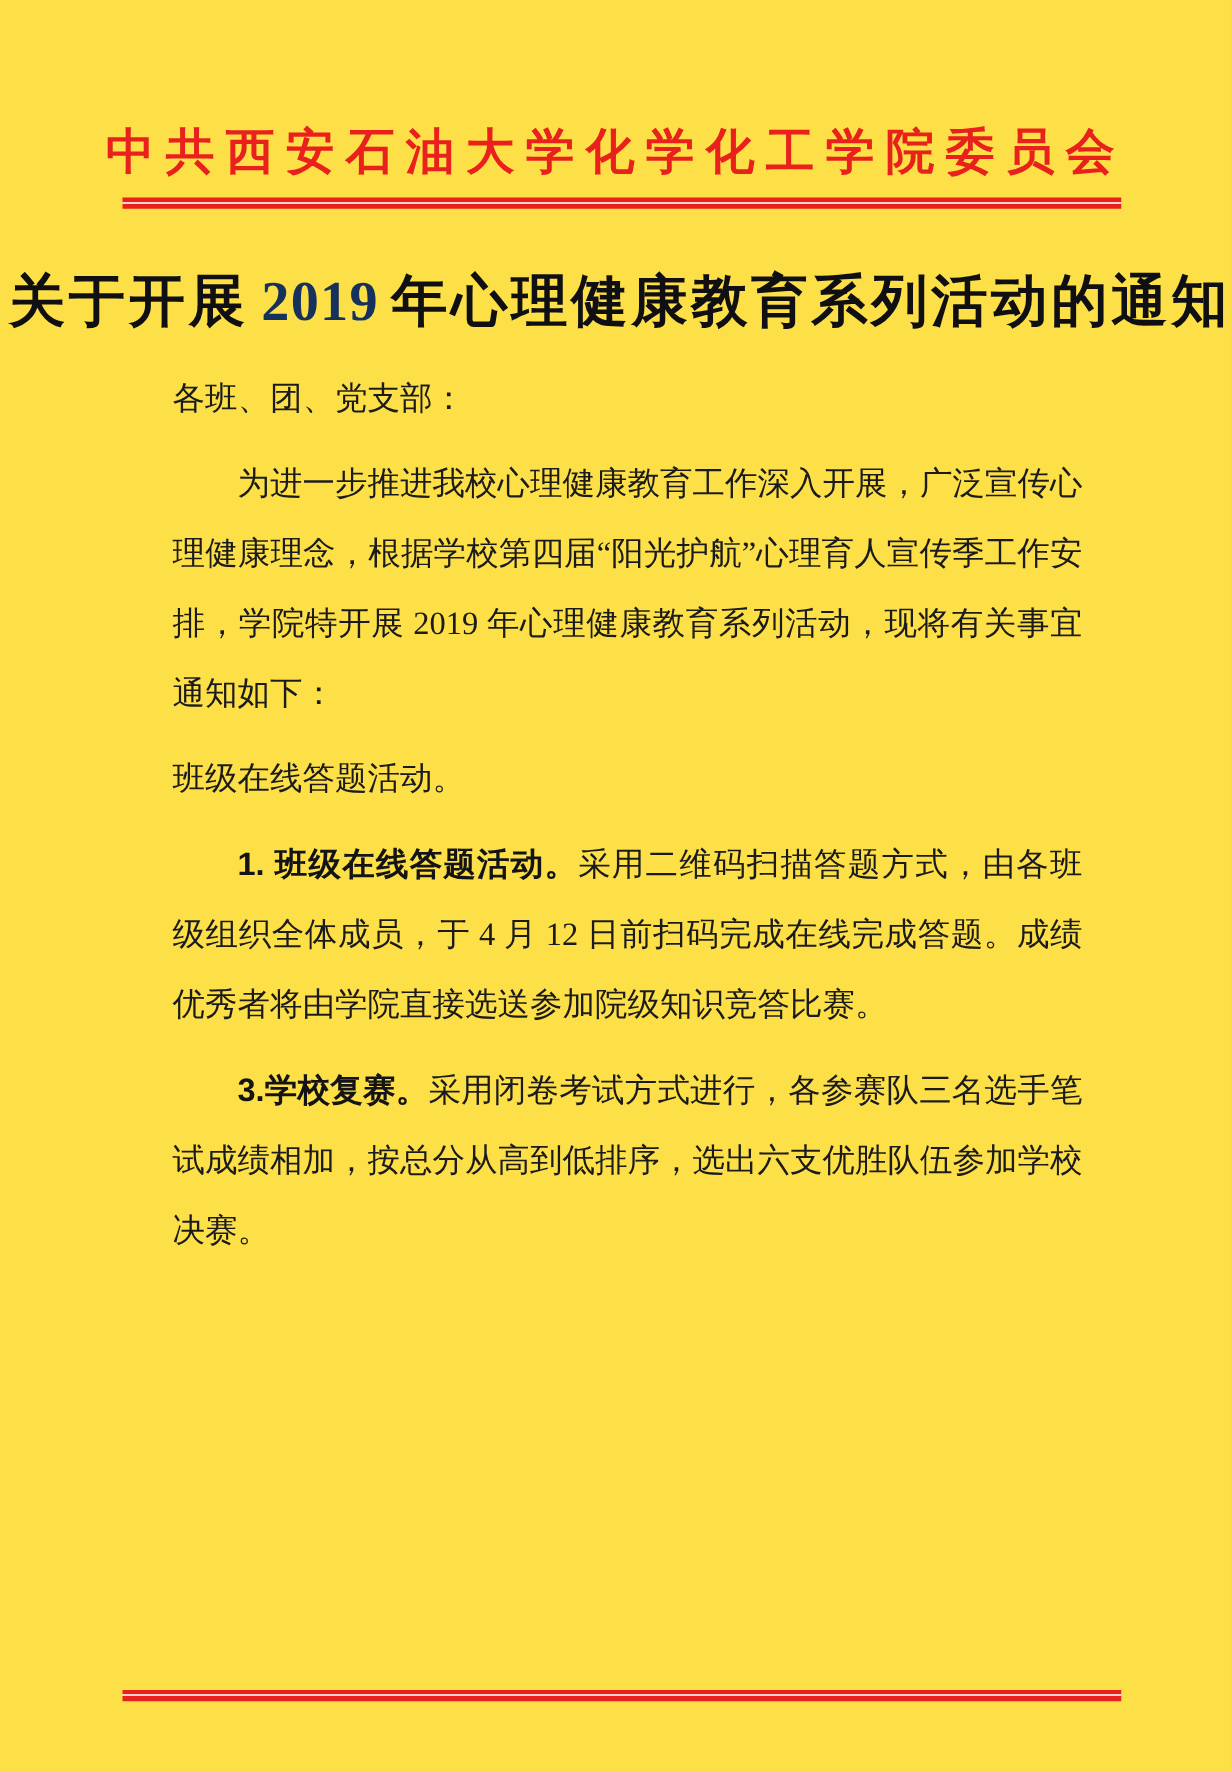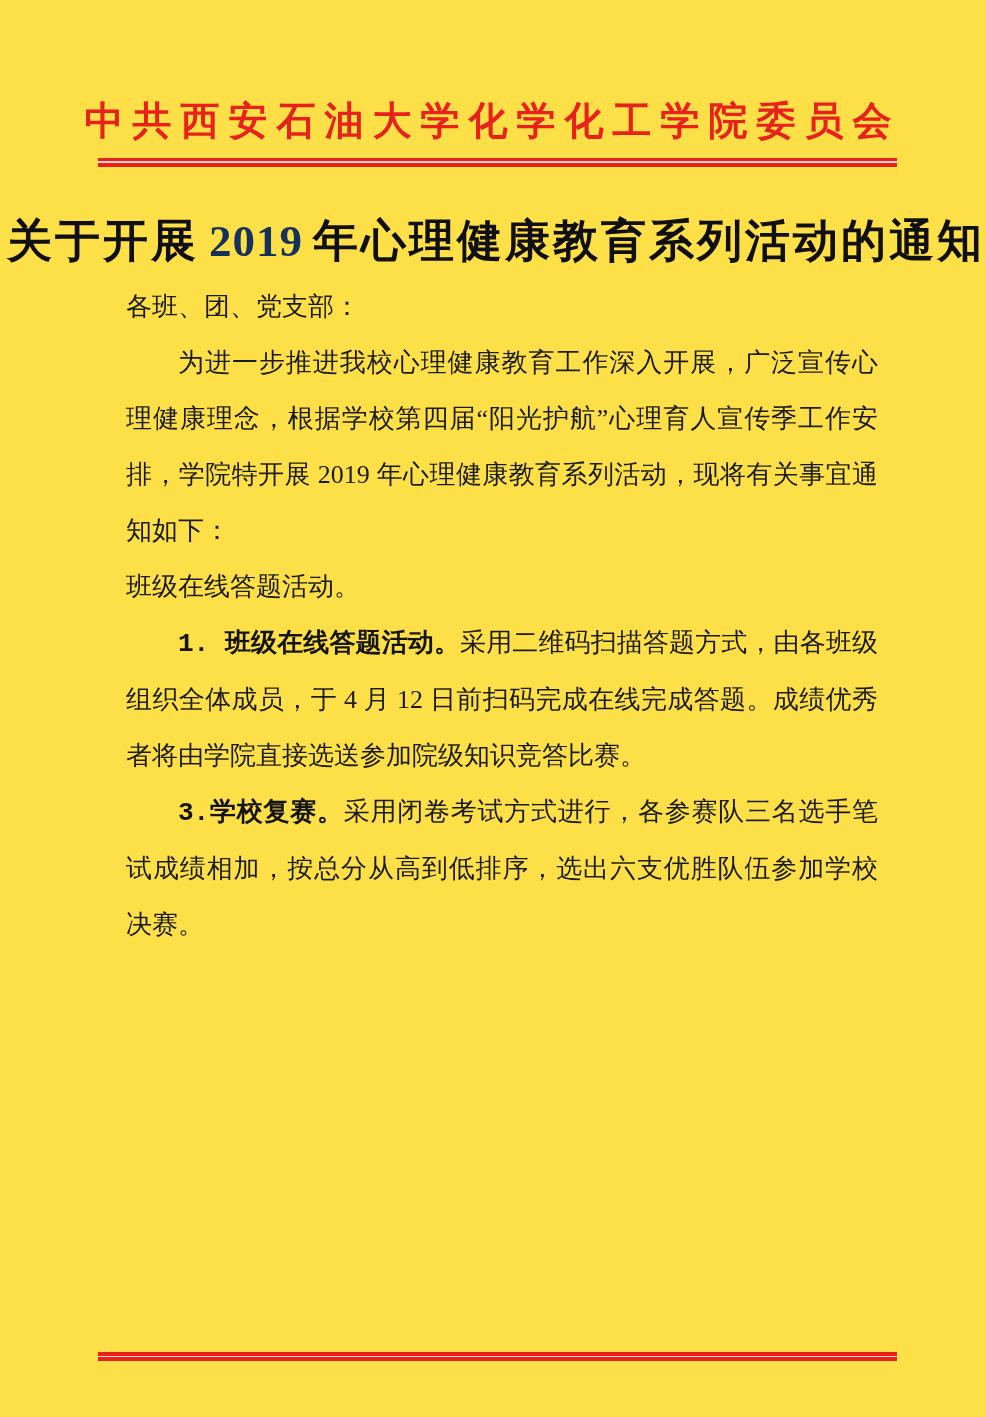--- a/index.html
+++ b/index.html
@@ -73,32 +73,32 @@
     top: 279px;
     left: 126px;
     width: 752px;
     font-size: 26px;
     line-height: 56px;
     text-align: justify;
     color: #1b1b1d;
   }
   .body-block p,
   .body-block div {
-    margin: 0;
+    margin: 12px;
     padding: 0;
   }
   .indent { text-indent: 2em; }
   .heading {
     font-family: "Liberation Sans", "DejaVu Sans", sans-serif;
     font-weight: 700;
     text-indent: 2em;
     color: #141416;
   }
   .lead {
-    font-family: Liberation Mono, monospace;
+    font-family: Liberation Sans, sans-serif;
     font-weight: 700;
     color: #141416;
   }
 </style>
 </head>
 <body>
 
 <div class="page">
 
   <div class="letterhead">中共西安石油大学化学化工学院委员会</div>

